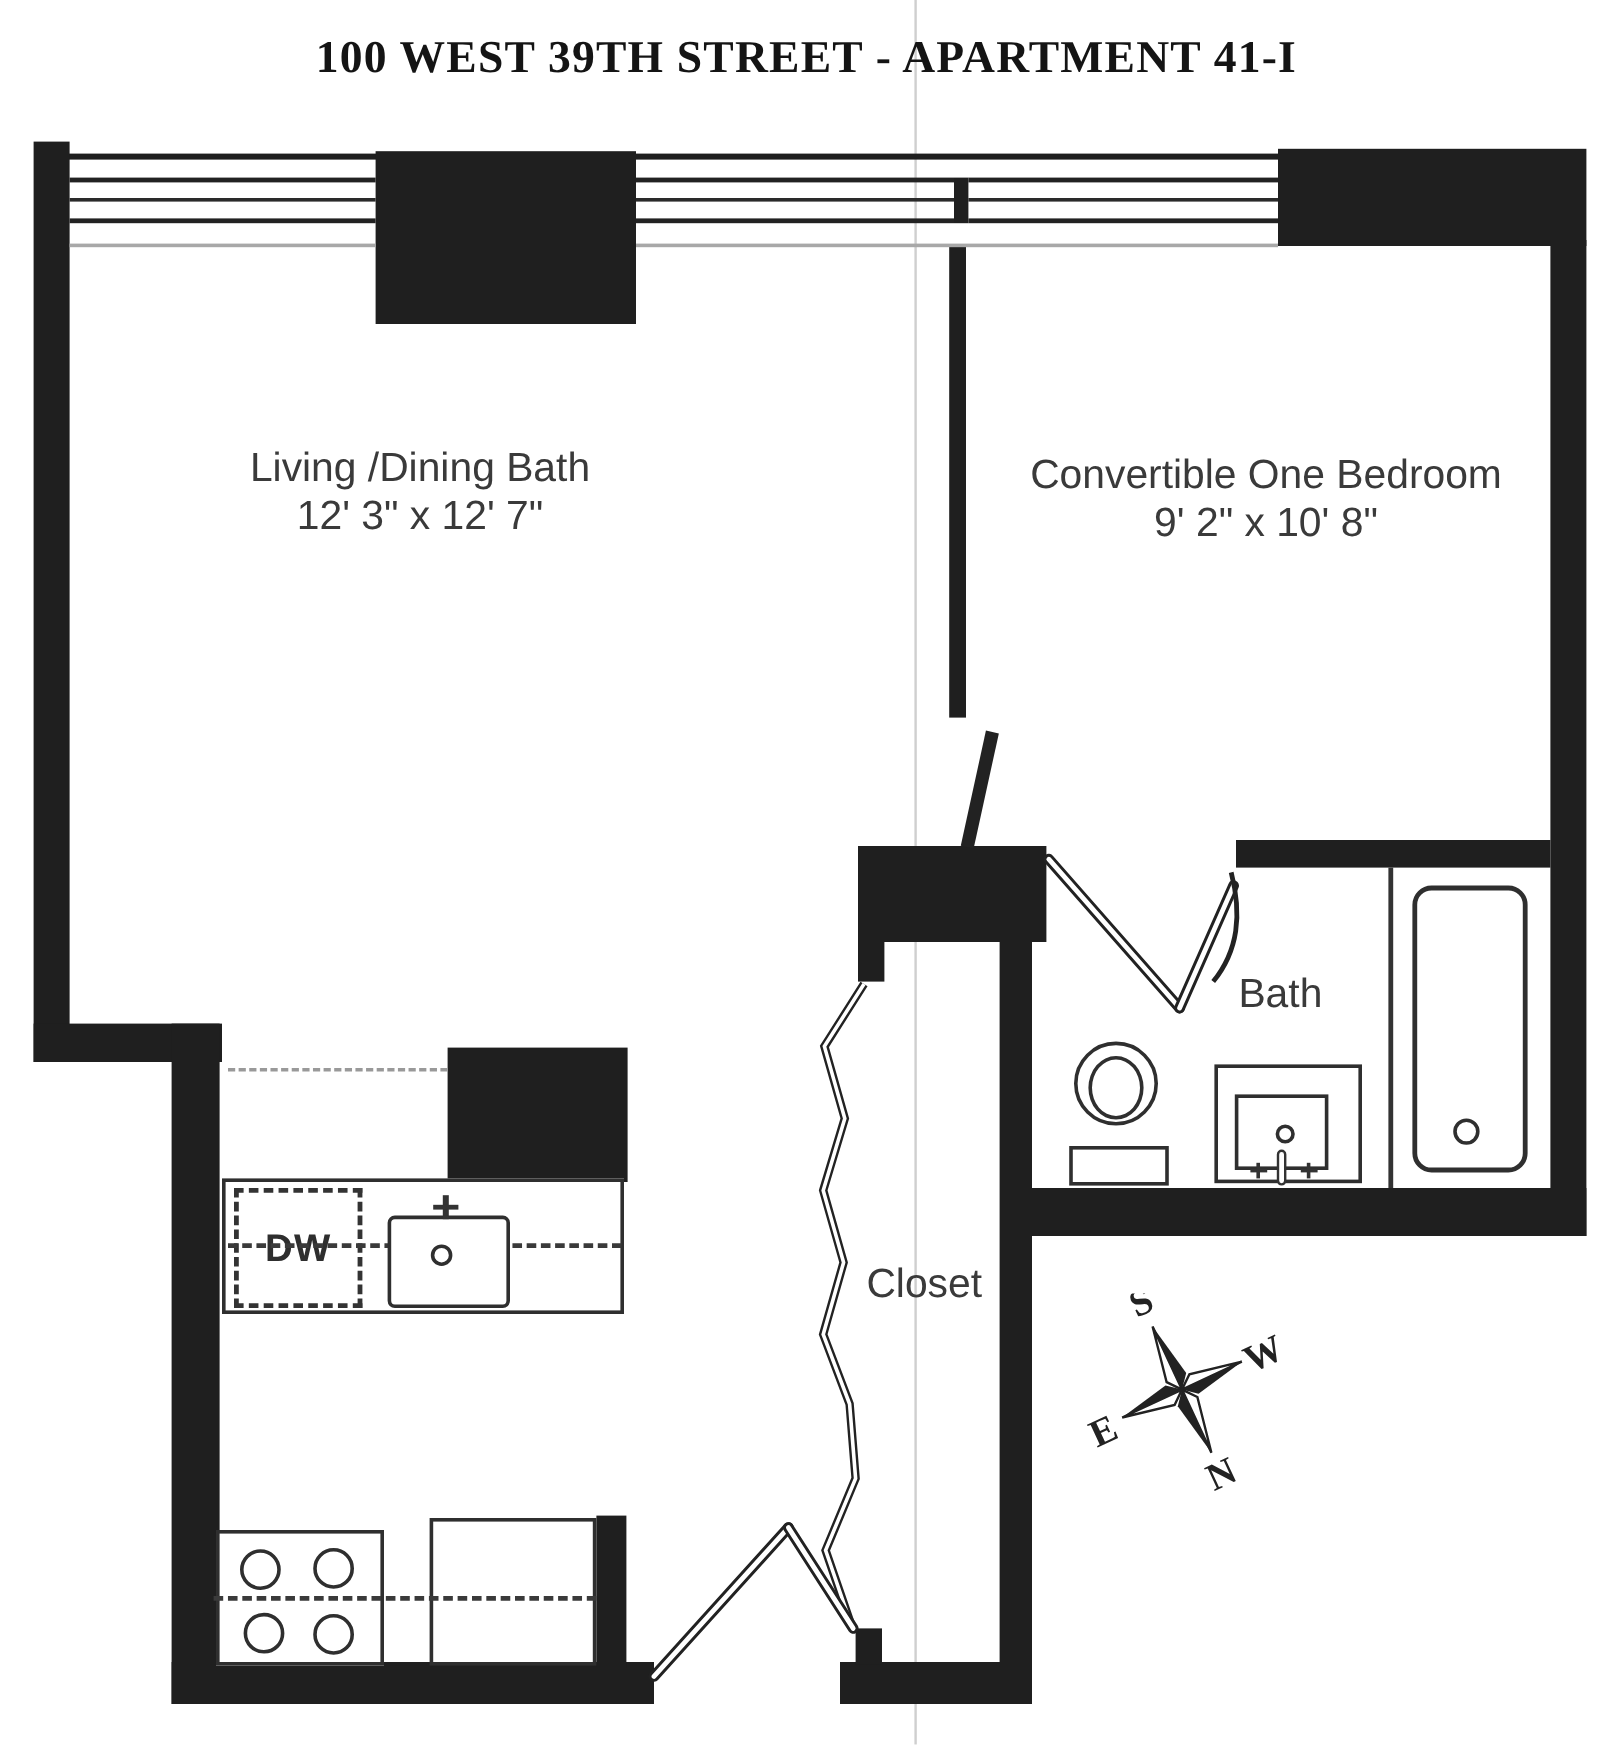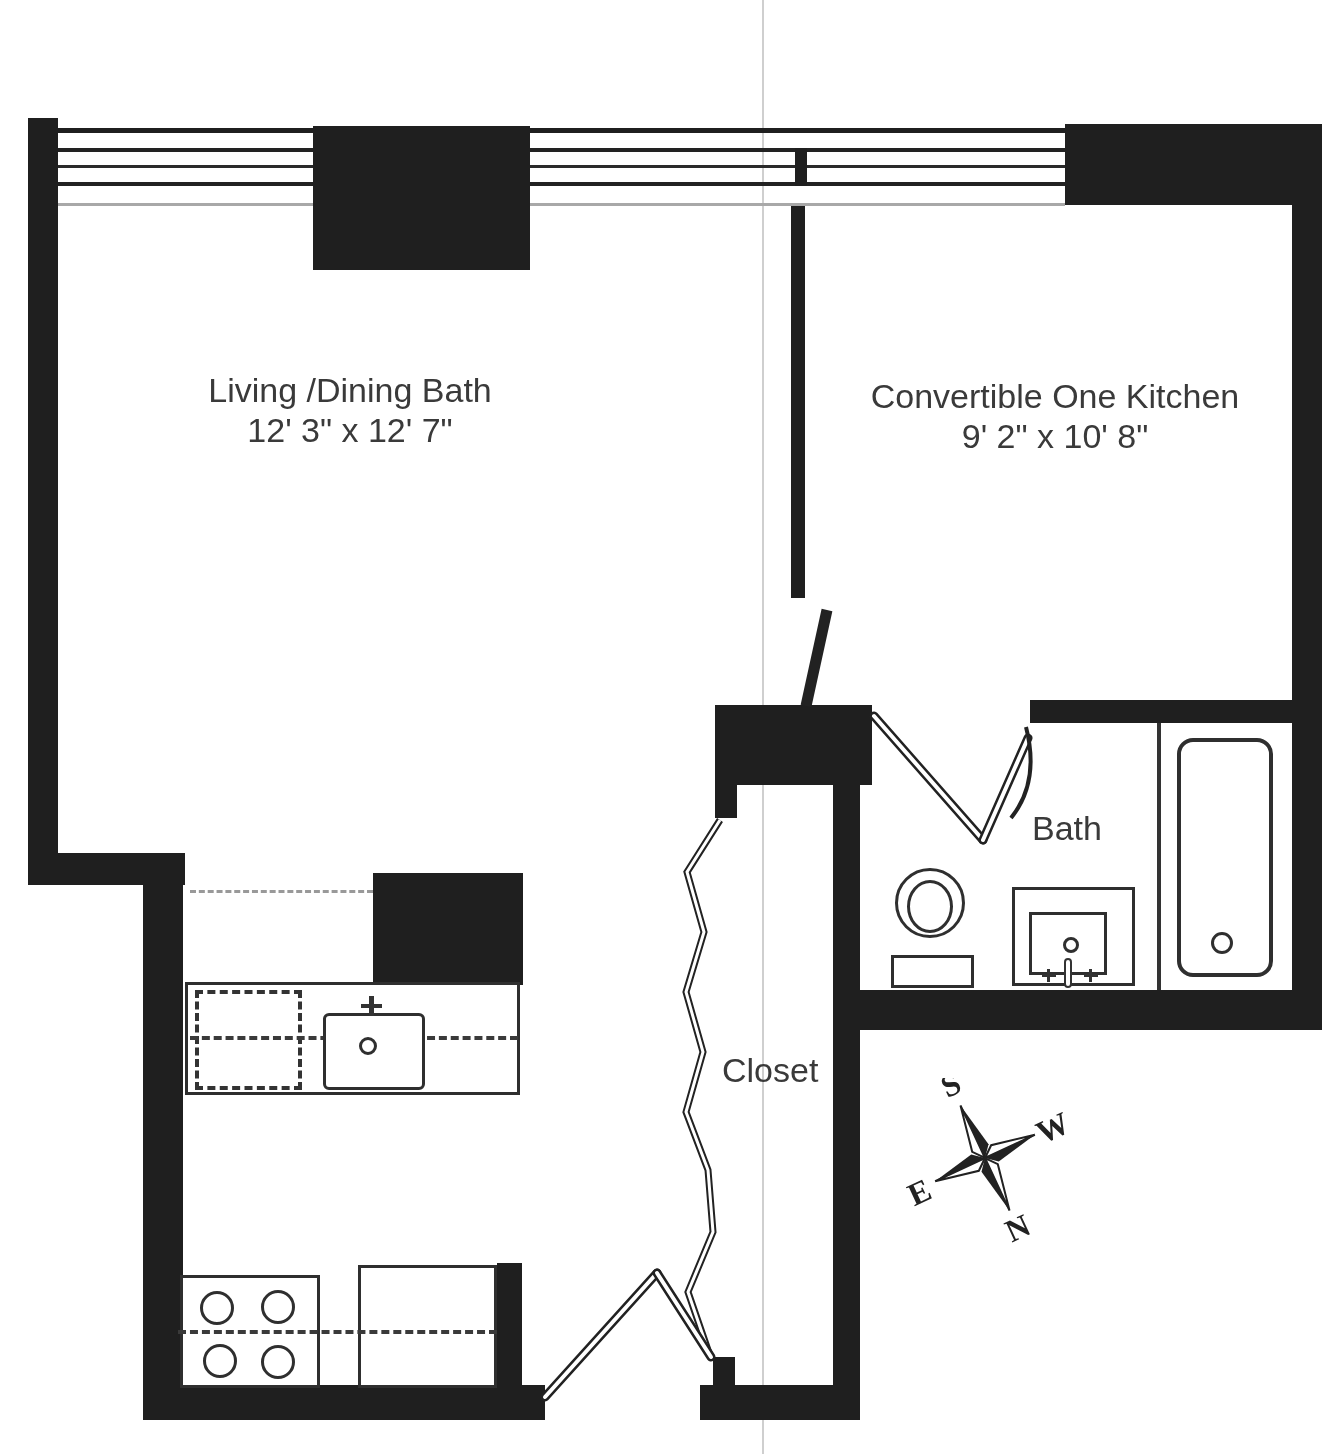--- a/index.html
+++ b/index.html
@@ -23,20 +23,21 @@
   .applbl{position:absolute;display:flex;align-items:center;justify-content:center;
           color:#2e2e2e;font-weight:bold;letter-spacing:1px;}
 </style>
 </head>
 <body>
 
 <div id="plan">
 
   <div class="scan"></div>
 
+  <div class="title">100 WEST 39TH STREET - APARTMENT 41-I</div>
 
   <div class="w" style="left:55px;top:128px;width:1015px;height:5px;"></div>
   <div class="w" style="left:28px;top:118px;width:30px;height:767px;"></div>
   <div class="w" style="left:28px;top:853px;width:157px;height:32px;"></div>
   <div class="w" style="left:143px;top:853px;width:40px;height:567px;"></div>
   <div class="w" style="left:313px;top:126px;width:217px;height:144px;"></div>
   <div class="w" style="left:1065px;top:124px;width:257px;height:81px;"></div>
   <div class="w" style="left:1292px;top:200px;width:30px;height:830px;"></div>
   <div class="w" style="left:860px;top:990px;width:462px;height:40px;"></div>
   <div class="w" style="left:833px;top:785px;width:27px;height:635px;"></div>
@@ -54,20 +55,21 @@
   <div class="win" style="left:530px;width:265px;"></div>
   <div class="win" style="left:807px;width:258px;"></div>
   <div class="w" style="left:795px;top:148px;width:12px;height:38px;"></div>
   <div class="sill" style="left:58px;width:255px;"></div>
   <div class="sill" style="left:530px;width:535px;"></div>
 
   <div style="position:absolute;left:190px;top:890px;width:183px;border-top:3px dashed #999;"></div>
 
   <div class="fx" style="left:185px;top:982px;width:335px;height:113px;"></div>
   <div style="position:absolute;left:195px;top:990px;width:107px;height:100px;border:4px dashed #333;"></div>
+  <div class="applbl" style="left:195px;top:990px;width:107px;height:100px;font-size:32px;">DW</div>
   <div class="dashh" style="left:190px;top:1036px;width:328px;"></div>
   <div class="fx" style="left:323px;top:1013px;width:102px;height:77px;border-radius:6px;"></div>
   <div class="fx round" style="left:359px;top:1037px;width:18px;height:18px;"></div>
   <div style="position:absolute;left:369px;top:996px;width:5px;height:20px;background:#333;"></div>
   <div style="position:absolute;left:361px;top:1004px;width:21px;height:4px;background:#333;"></div>
 
   <div class="fx" style="left:180px;top:1275px;width:140px;height:113px;"></div>
   <div class="fx round" style="left:200px;top:1291px;width:34px;height:34px;"></div>
   <div class="fx round" style="left:261px;top:1290px;width:34px;height:34px;"></div>
   <div class="fx round" style="left:203px;top:1344px;width:34px;height:34px;"></div>
@@ -103,21 +105,21 @@
     <line x1="545" y1="1397" x2="657" y2="1273" stroke="#fff" stroke-width="4" stroke-linecap="round"></line>
     <line x1="657" y1="1273" x2="711" y2="1357" stroke="#222" stroke-width="9" stroke-linecap="round"></line>
     <line x1="657" y1="1273" x2="711" y2="1357" stroke="#fff" stroke-width="4" stroke-linecap="round"></line>
   </svg>
 
   <div class="lbl ctr" style="left:150px;top:370px;width:400px;">
     <div>Living /Dining Bath</div>
     <div>12' 3" x 12' 7"</div>
   </div>
   <div class="lbl ctr" style="left:855px;top:376px;width:400px;">
-    <div>Convertible One Kitchen</div>
+    <div>Convertible One Bedroom</div>
     <div>9' 2" x 10' 8"</div>
   </div>
   <div class="lbl" style="left:1032px;top:808px;">Bath</div>
   <div class="lbl" style="left:722px;top:1050px;">Closet</div>
 
   <svg width="190" height="190" viewBox="0 0 190 190" style="left:893px;top:1078px;">
     <g transform="translate(92,80) rotate(-25)" font-family="Liberation Serif, serif" font-size="32" font-weight="bold" fill="#222" text-anchor="middle">
       <path d="M0 -58 L9 -11 L0 0 Z" fill="#222"></path>
       <path d="M0 -58 L-9 -11 L0 0 Z" fill="#fff" stroke="#222" stroke-width="2"></path>
       <path d="M55 0 L11 9 L0 0 Z" fill="#222"></path>

